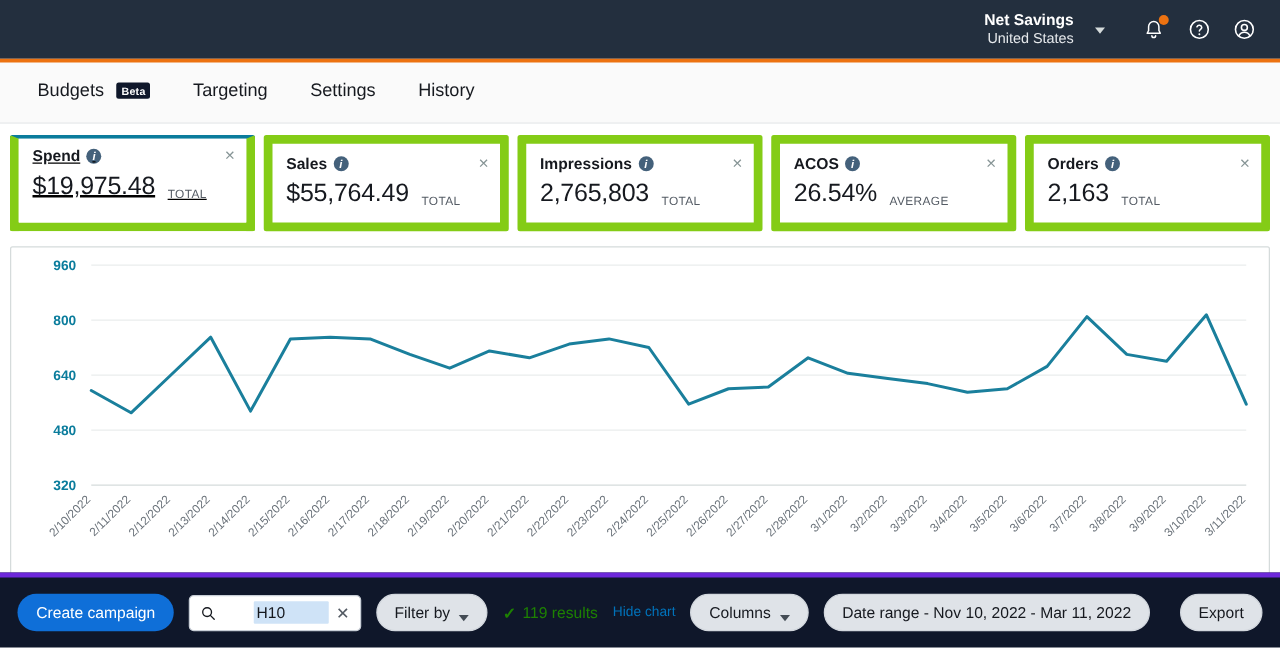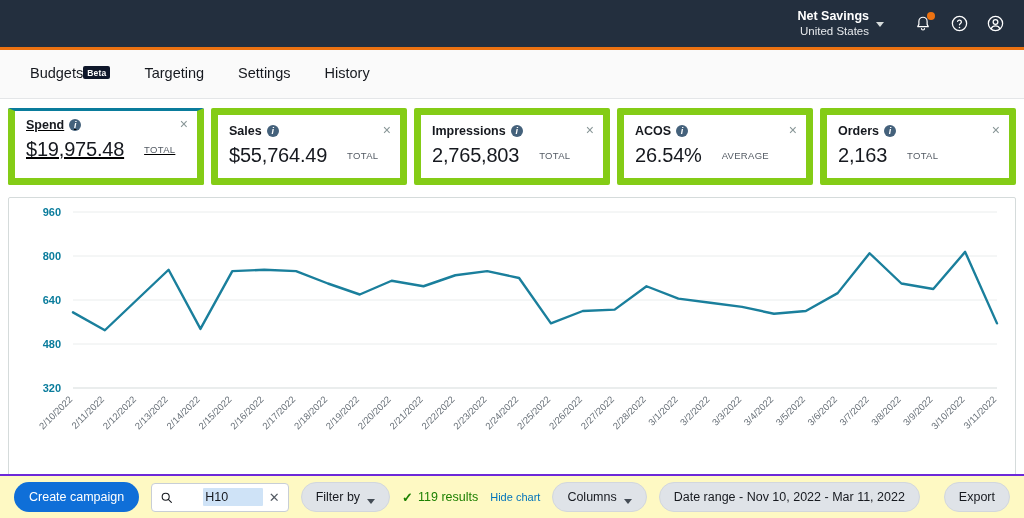--- a/index.html
+++ b/index.html
@@ -21,21 +21,21 @@
     position: relative;
   }
   .topbar::after {
     content: "";
     position: absolute;
     left: 0; right: 0; bottom: -3px;
     height: 3px;
     background: #ec7211;
   }
   .account {
-    display: flex; align-items: center; gap: 7px;
+    display: flex; align-items: center; gap: 17px;
     color: #ffffff; cursor: pointer;
     margin-right: 18px;
     justify-content: center;
   }
   .account-lines { text-align: right; line-height: 1.22; }
   .account-name { font-size: 12.5px; font-weight: bold; color: #fff; }
   .account-country { font-size: 11.5px; color: #e6e9ec; }
   .chev-dn {
     width: 0; height: 0;
     border-left: 4.5px solid transparent;
@@ -63,21 +63,21 @@
     background: #fafafa;
     border-bottom: 1px solid #e4e6e8;
     display: flex; align-items: center;
     padding-left: 28px;
     gap: 30px;
   }
   .nav-item {
     font-size: 14.5px;
     color: #16191f;
     cursor: pointer;
-    display: flex; align-items: center; gap: 0;
+    display: flex; align-items: center; gap: 10px;
     padding: 4px 2px;
     justify-content: center;
   }
   .beta-badge {
     background: #0f172a;
     color: #ffffff;
     font-size: 8.5px;
     font-weight: bold;
     padding: 1.5px 4px;
     border-radius: 2px;
@@ -114,21 +114,21 @@
     font-style: italic;
   }
   .card-close {
     position: absolute; top: 8px; right: 9px;
     color: #879596; font-size: 14px; line-height: 1;
     cursor: pointer; user-select: none;
   }
   .card.selected .card-close { top: 6px; }
   .card-val {
     margin-top: 6px;
-    display: flex; align-items: center; gap: 20px;
+    display: flex; align-items: flex-end; gap: 10px;
   }
   .card-num { font-size: 20px; color: #16191f; letter-spacing: -.2px; }
   .card-unit { font-size: 9.5px; color: #545b64; letter-spacing: .3px; }
 
   
   .chart-wrap {
     margin: 5px 8px 0 8px;
     border: 1px solid #d5dbdb;
     border-radius: 2px;
     background: #ffffff;
@@ -140,23 +140,23 @@
   .ytick { fill: #0a7c9c; font-size: 11px; font-weight: bold; font-family: "Liberation Sans", sans-serif; }
   .xtick { fill: #687078; font-size: 9.5px; font-family: "Liberation Sans", sans-serif; }
   .gridline { stroke: #eaeded; stroke-width: 1; }
   .axisline { stroke: #d5dbdb; stroke-width: 1; }
   .series-line { fill: none; stroke: #1a7f9c; stroke-width: 2.4; stroke-linejoin: round; stroke-linecap: round; }
 
   
   .toolbar {
     position: absolute;
     left: 0; right: 0; bottom: 0;
-    height: 44px;
-    background: #fef9c3;
-    border-top: 2px solid #6d28d9;
+    height: 60px;
+    background: #0f172a;
+    border-top: 4px solid #6d28d9;
     display: flex; align-items: center;
     padding: 0 14px;
     gap: 12px;
   }
   .btn-primary {
     background: #0f6fd8;
     color: #ffffff;
     font-size: 12.5px;
     padding: 8px 15px;
     border-radius: 16px;

